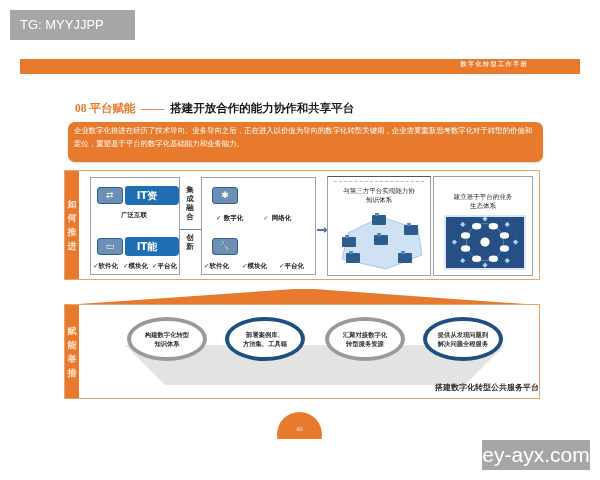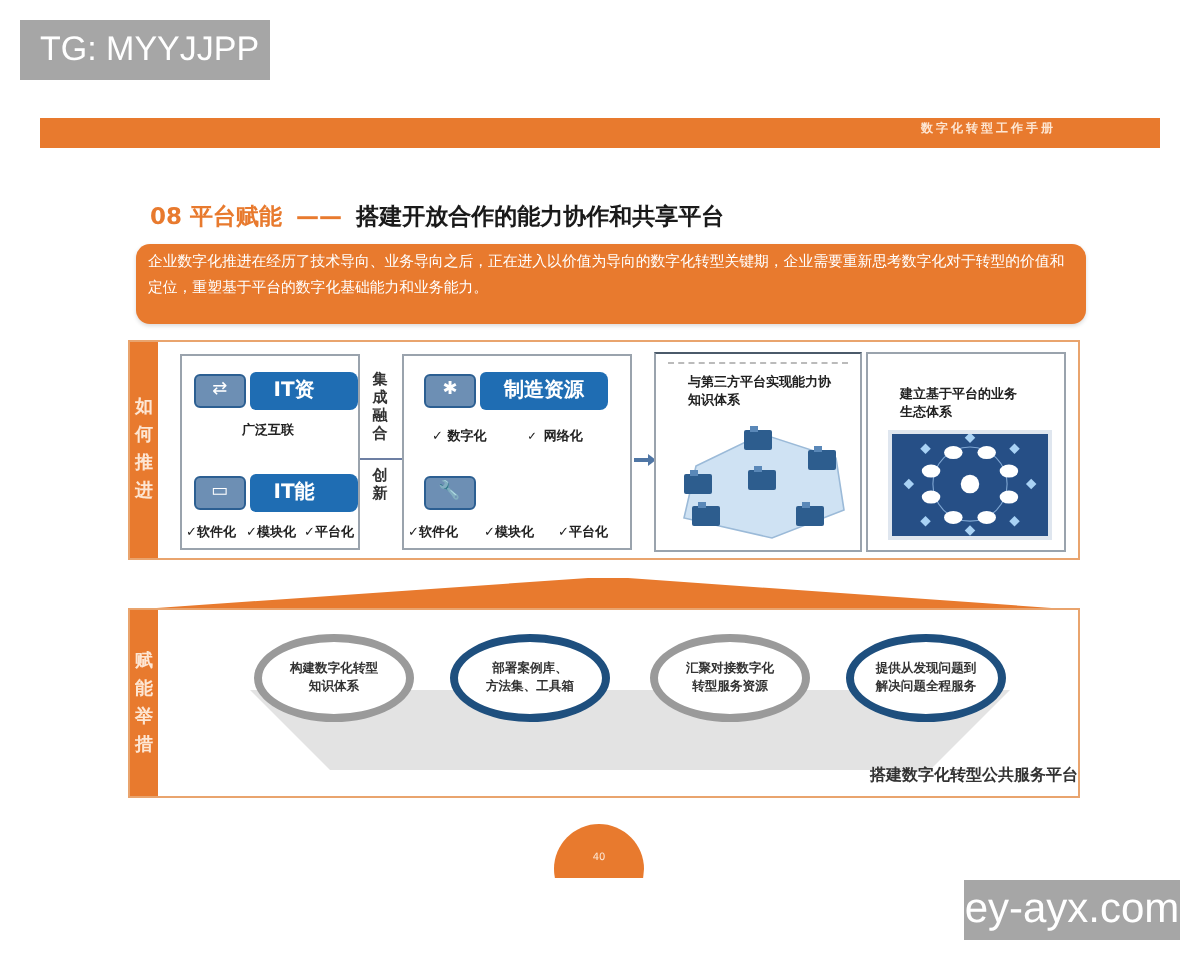--- a/index.html
+++ b/index.html
@@ -1,26 +1,26 @@
 <!DOCTYPE html>
 <html><head>
 <meta charset="utf-8">
 <style>
   * { box-sizing: border-box; margin: 0; padding: 0; }
   html, body { width: 600px; height: 480px; background: #ffffff; overflow: hidden; }
   body { position: relative; font-family: "DejaVu Sans", "Liberation Sans", sans-serif; color: #222; }
 
   .wm { position: absolute; background: #a6a6a6; color: #fff; font-family: "Liberation Sans", sans-serif; }
-  .wm-tl { left: 10px; top: 10px; width: 125px; height: 30px; font-size: 17px; line-height: 30px; padding-left: 10px; }
+  .wm-tl { left: 10px; top: 10px; width: 125px; height: 30px; font-size: 13px; line-height: 30px; padding-left: 10px; }
   .wm-br { left: 482px; top: 440px; width: 108px; height: 30px; font-size: 21px; line-height: 30px; text-align: center; }
 
   .top-bar { position: absolute; left: 20px; top: 59px; width: 560px; height: 15px; background: #e87a2e; }
   .top-bar-text { position: absolute; right: 52px; top: 1px; font-size: 6px; color: #fde6d3; letter-spacing: 1.5px; font-weight: bold; }
 
-  .heading { position: absolute; left: 75px; top: 101px; font-size: 11.5px; font-weight: bold; white-space: nowrap; }
+  .heading { position: absolute; left: 75px; top: 101px; font-size: 11.5px; font-weight: bold; white-space: nowrap; font-family: Liberation Serif, serif; }
   .heading .num { color: #e87a2e; }
   .heading .dash { color: #e87a2e; margin: 0 3px; }
   .heading .title { color: #1a1a1a; }
 
   .intro { position: absolute; left: 68px; top: 122px; width: 475px; height: 40px; background: #e87a2e; border-radius: 7px; padding: 3px 6px; color: #ffffff; font-size: 7.4px; line-height: 12.5px; box-shadow: 0 1px 2px rgba(0,0,0,0.15); }
 
   .sec1 { position: absolute; left: 64px; top: 170px; width: 476px; height: 110px; border: 1px solid #e9a46e; background: #fff; }
   .sec-label { position: absolute; left: 0; top: 0; width: 14px; height: 100%; background: #e87a2e; color: #fde6d3; font-size: 9px; font-weight: bold; display: flex; flex-direction: column; justify-content: center; align-items: center; line-height: 14px; }
 
   .box { position: absolute; border: 1px solid #9aa3ad; background: #fff; }
@@ -36,21 +36,21 @@
   .sub { position: absolute; font-size: 6.5px; font-weight: bold; color: #222; white-space: nowrap; }
 
   .vtext { position: absolute; left: 118px; top: 14px; width: 14px; font-size: 7.5px; font-weight: bold; line-height: 9px; text-align: center; color: #333; }
   .vtext2 { position: absolute; left: 118px; top: 62px; width: 14px; font-size: 7.5px; font-weight: bold; line-height: 9px; text-align: center; color: #333; }
   .vline { position: absolute; left: 115px; top: 58px; width: 22px; height: 1px; background: #6d7fa3; }
 
   .arrow { position: absolute; left: 252px; top: 58px; width: 8px; height: 2px; background: #4f76a5; }
   .arrow::after { content: ""; position: absolute; right: -3px; top: -2px; border-left: 4px solid #4f76a5; border-top: 3px solid transparent; border-bottom: 3px solid transparent; }
 
   .dotted { position: absolute; left: 6px; top: 4px; width: 90px; border-top: 1px dashed #bbb; }
-  .box-title { position: absolute; left: 16px; width: 100%; text-align: left; font-size: 6.5px; font-weight: bold; line-height: 9px; color: #222; }
+  .box-title { position: absolute; left: 0; width: 100%; text-align: center; font-size: 6.5px; font-weight: normal; line-height: 9px; color: #222; }
 
   .network { position: absolute; left: 8px; top: 36px; width: 90px; height: 58px; }
   .ecosys { position: absolute; left: 10px; top: 38px; width: 82px; height: 55px; background: #264f86; border: 2px solid #dfe6ef; }
 
   .roof { position: absolute; left: 64px; top: 287px; width: 476px; height: 18px; }
 
   .sec2 { position: absolute; left: 64px; top: 304px; width: 476px; height: 95px; border: 1px solid #e9a46e; background: #fff; }
 
   .band { position: absolute; left: 60px; top: 40px; width: 380px; height: 40px; }
 
@@ -112,21 +112,20 @@
   </div>
   <div class="vline"></div>
   <div class="vtext2">
     <div>创</div>
     <div>新</div>
   </div>
 
   <div class="box box-b">
     <div class="chip" style="left:10px; top:8px;">
       <span class="chip-ico">✱</span>
-      <span class="chip-lbl">制造资源</span>
     </div>
     <span class="sub" style="left:14px; top:36px;">✓  数字化</span>
     <span class="sub" style="left:62px; top:36px;font-family:Liberation Mono, monospace;">✓  网络化</span>
     <div class="chip" style="left:10px; top:59px;">
       <span class="chip-ico">🔧</span>
     </div>
     <span class="sub" style="left:2px; top:84px;">✓软件化</span>
     <span class="sub" style="left:40px; top:84px;">✓模块化</span>
     <span class="sub" style="left:77px; top:84px;">✓平台化</span>
   </div>

